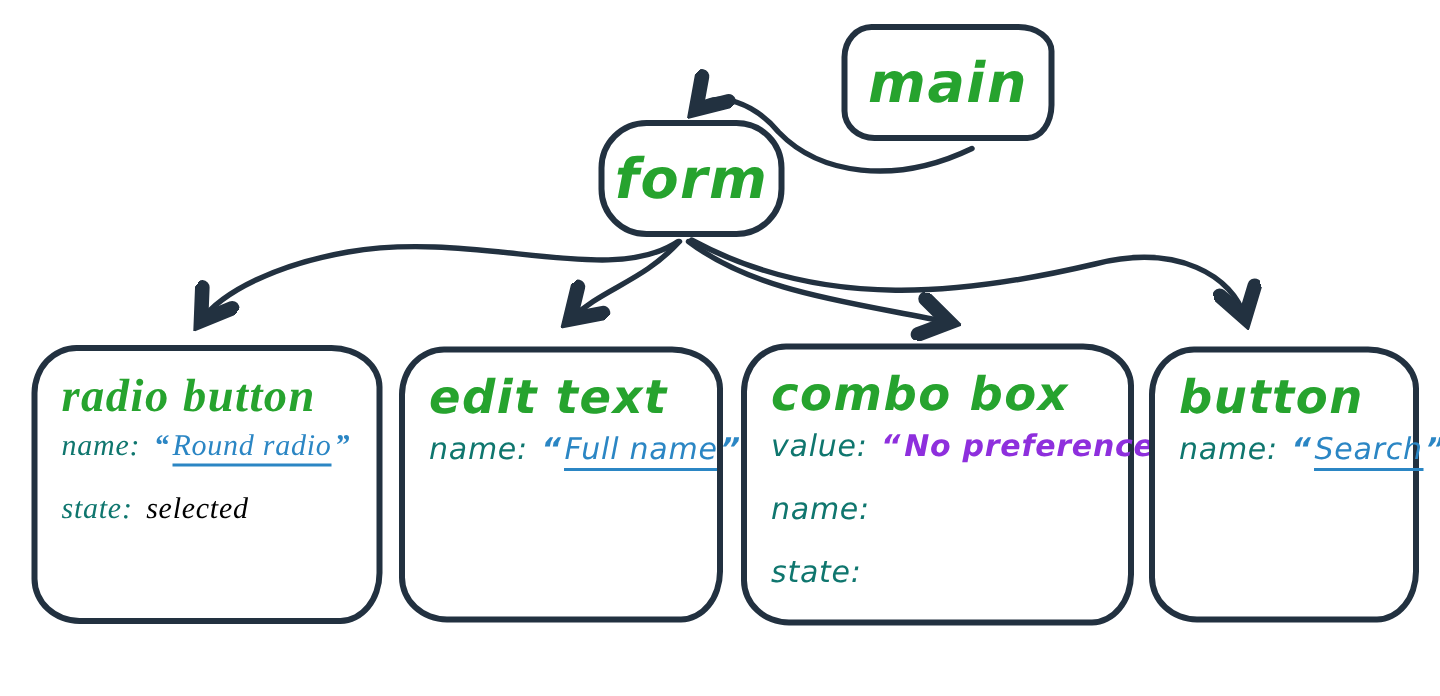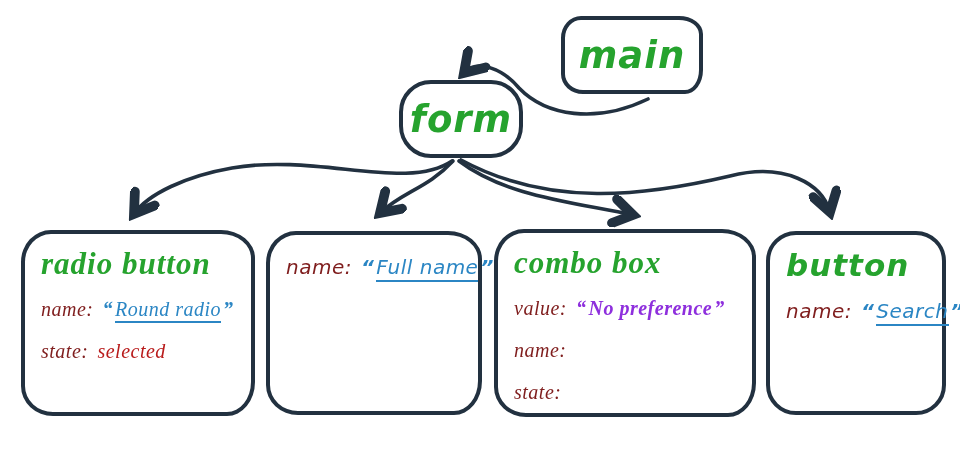--- a/index.html
+++ b/index.html
@@ -23,27 +23,27 @@
   }
   .node-title{
     font-style:italic;font-weight:600;color:#26a32e;
     font-size:31px;line-height:44px;letter-spacing:1px;white-space:nowrap;
   }
   .parent .node-title{font-size:37px;line-height:1;letter-spacing:1px;}
   .prop-row{
     display:flex;align-items:baseline;height:42px;white-space:nowrap;
     font-style:italic;font-size:20px;
   }
-  .prop-label{color:#7f1d1d;font-weight:500;margin-right:9px;letter-spacing:.5px;margin-top:12px;}
+  .prop-label{color:#0f766e;font-weight:500;margin-right:9px;letter-spacing:.5px;}
   .prop-value{letter-spacing:.5px;}
   .prop-value .uv{margin:0 2px;padding-bottom:1px;}
   .v-link{color:#2b86c4;}
   .v-link .uv{border-bottom:2px solid currentColor;}
   .v-main{color:#8e2fdd;font-weight:700;}
-  .v-state{color:#b91c1c;}
+  .v-state{color:#000000;}
   .q{font-weight:600;}
 </style>
 </head>
 <body>
 
 <div class="stage">
 
   <svg class="edges" viewBox="0 0 960 464">
     <defs>
       <marker id="vhead" viewBox="0 0 12 12" refX="9" refY="6" markerWidth="9" markerHeight="9" orient="auto">
@@ -71,41 +71,42 @@
       <span class="prop-label">name:</span>
       <span class="prop-value v-link"><span class="q">“</span><span class="uv">Round radio</span><span class="q">”</span></span>
     </div>
     <div class="prop-row">
       <span class="prop-label">state:</span>
       <span class="prop-value v-state">selected</span>
     </div>
   </div>
 
   <div class="node child" style="left:266px;top:231px;width:216px;height:184px;">
+    <div class="node-title">edit text</div>
     <div class="prop-row">
       <span class="prop-label">name:</span>
       <span class="prop-value v-link"><span class="q">“</span><span class="uv">Full name</span><span class="q">”</span></span>
     </div>
   </div>
 
-  <div class="node child" style="left:494px;top:229px;width:262px;height:188px;font-family:Liberation Serif, serif;">
+  <div class="node child" style="left:494px;top:229px;width:262px;height:188px;">
     <div class="node-title">combo box</div>
     <div class="prop-row">
       <span class="prop-label">value:</span>
       <span class="prop-value v-main"><span class="q">“</span><span class="uv">No preference</span><span class="q">”</span></span>
     </div>
     <div class="prop-row">
       <span class="prop-label">name:</span>
     </div>
     <div class="prop-row">
       <span class="prop-label">state:</span>
     </div>
   </div>
 
-  <div class="node child" style="left:766px;top:231px;width:180px;height:184px;border-radius:30px;">
+  <div class="node child" style="left:766px;top:231px;width:180px;height:184px;">
     <div class="node-title">button</div>
     <div class="prop-row">
       <span class="prop-label">name:</span>
       <span class="prop-value v-link"><span class="q">“</span><span class="uv">Search</span><span class="q">”</span></span>
     </div>
   </div>
 
 </div>
 
 </body></html>

